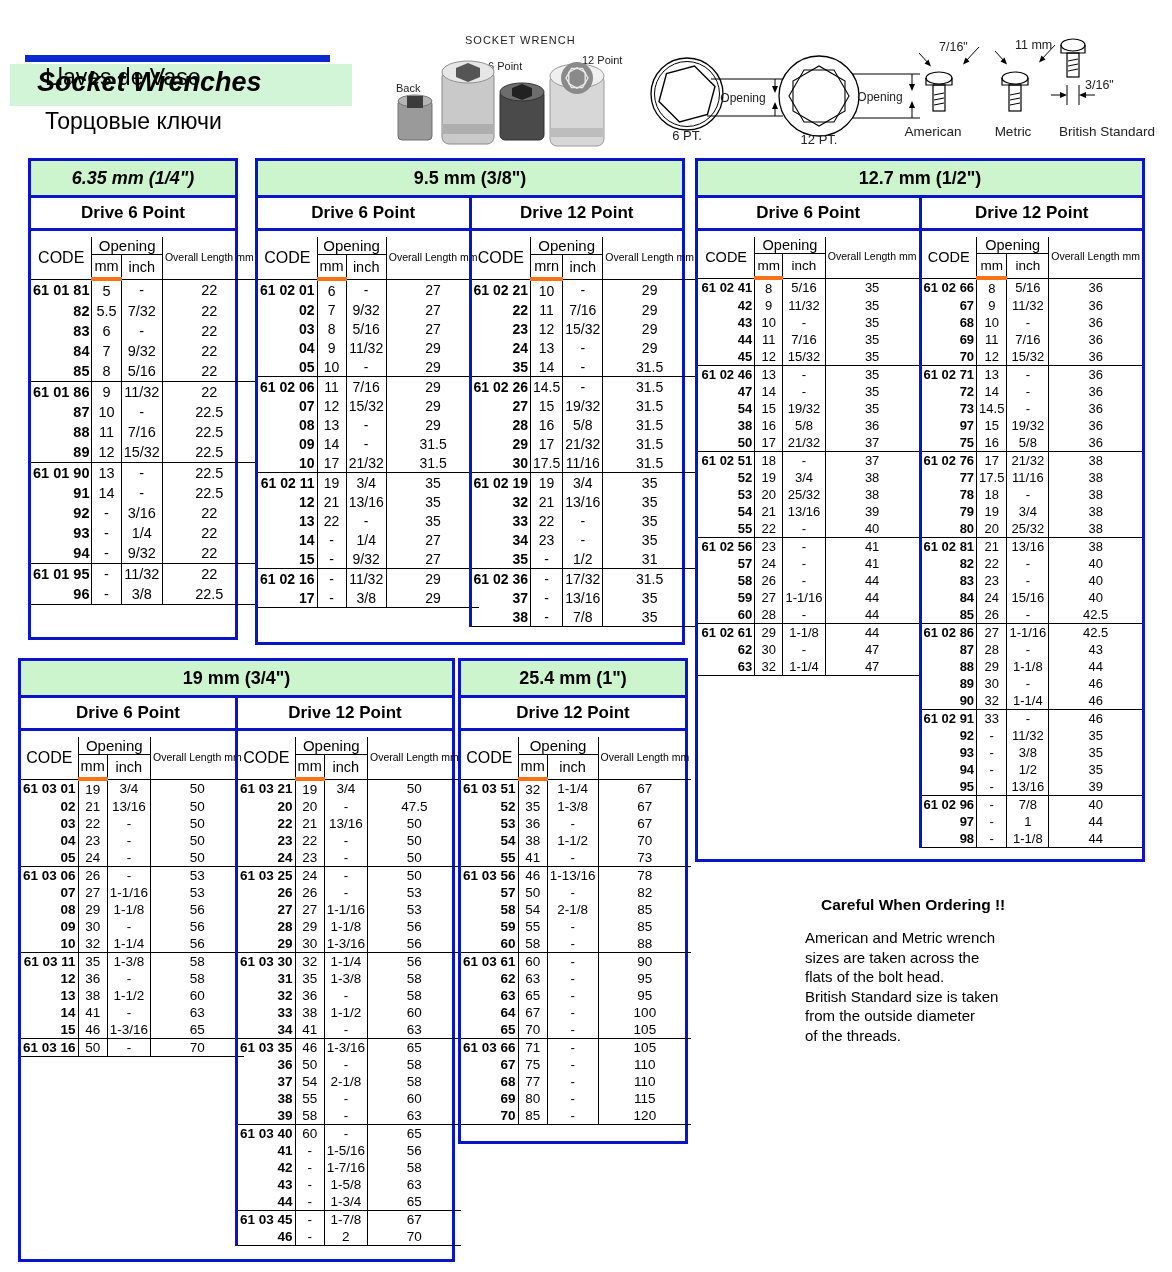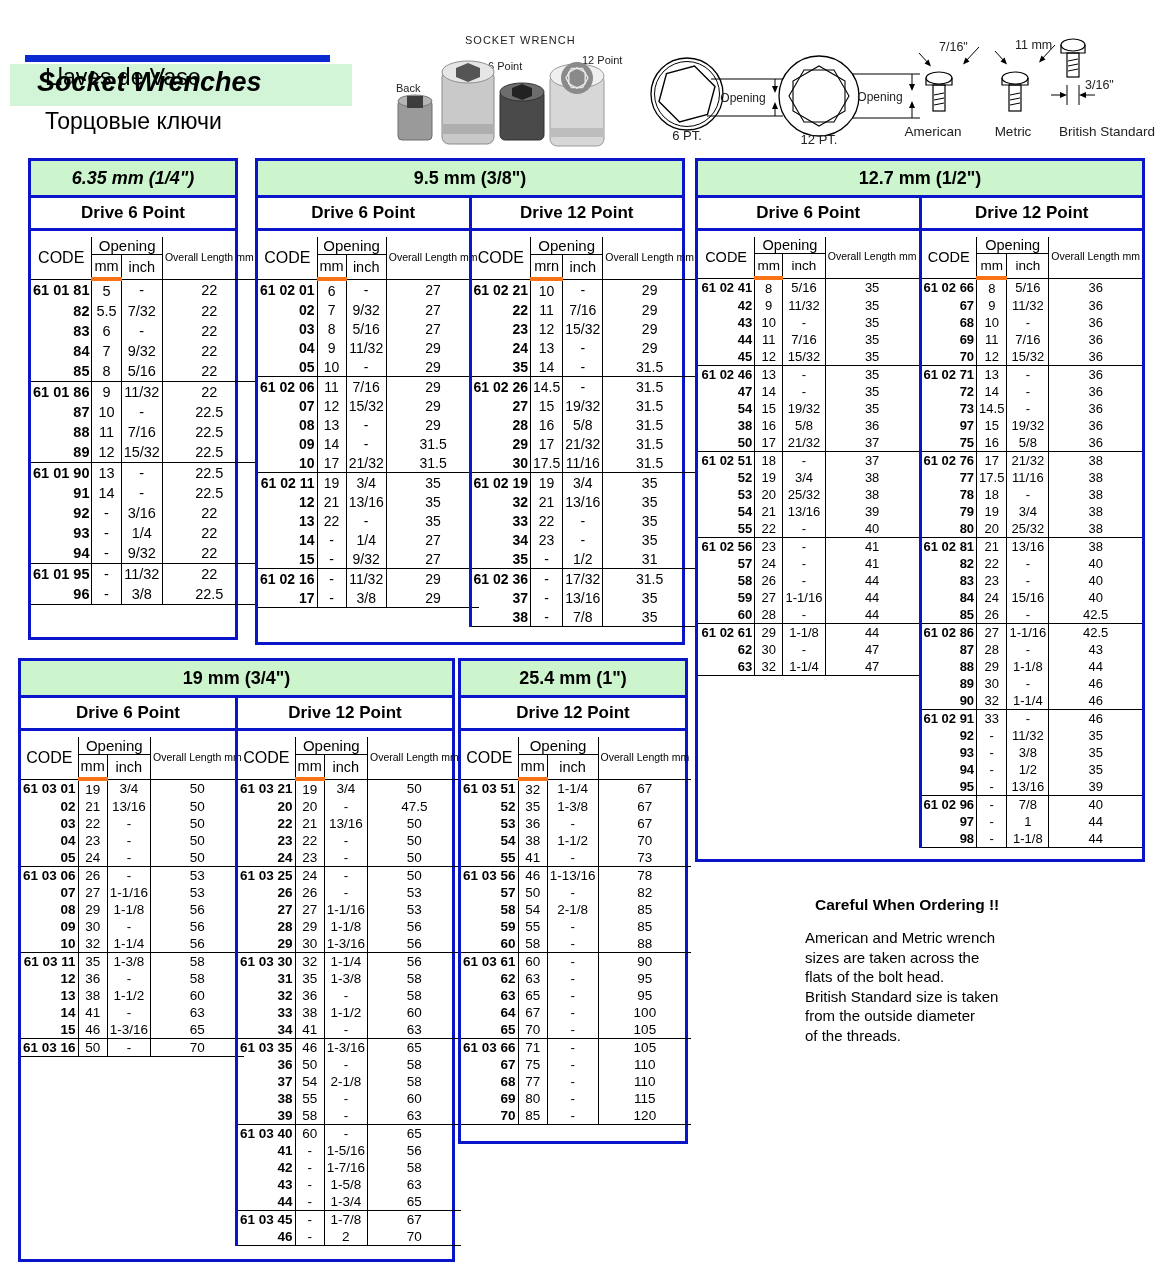--- a/index.html
+++ b/index.html
@@ -55,21 +55,21 @@
   #tableB .c-code{width:80px}#tableB .c-mm{width:38px}#tableB .c-inch{width:50px}#tableB .c-len{width:40px}
   #tableC .c-code{width:84px}#tableC .c-mm{width:38px}#tableC .c-inch{width:54px}#tableC .c-len{width:40px}
   #tableD .c-code{width:82px}#tableD .c-mm{width:38px}#tableD .c-inch{width:54px}#tableD .c-len{width:38px}
   #tableE .c-code{width:80px}#tableE .c-mm{width:40px}#tableE .c-inch{width:60px}#tableE .c-len{width:44px}
 
   #tableC th.code,#tableC th.opening{font-size:14.5px;}
   #tableC th.mm,#tableC th.inch{font-size:13.5px;}
 
   
   #note{position:absolute;left:805px;top:896px;width:250px;}
-  #note .note-title{font-weight:bold;font-size:15.5px;margin-left:10px;margin-bottom:14px;}
+  #note .note-title{font-weight:bold;font-size:15.5px;margin-left:16px;margin-bottom:14px;}
   #note .note-line{font-size:15px;line-height:19.5px;}
 
   
   .illus{position:absolute;}
   #photos{left:390px;top:28px;}
   #sixpt{left:645px;top:52px;}
   #twelvept{left:772px;top:48px;}
   #bolts{left:895px;top:33px;}
   svg text{font-family:"Liberation Sans",sans-serif;fill:#222;}
 </style>

